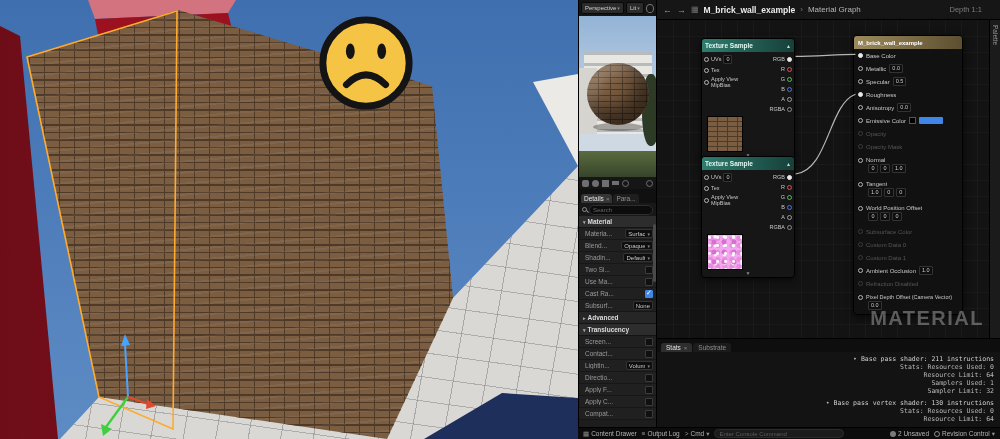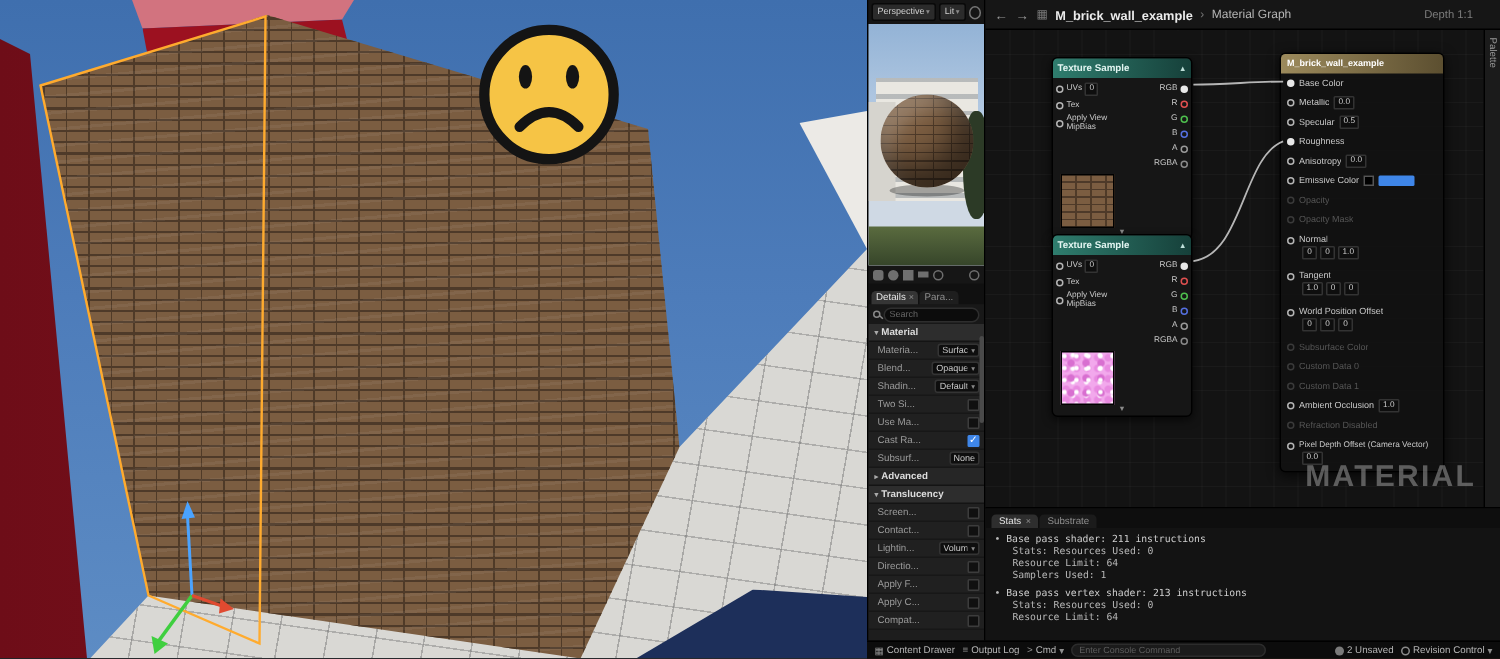--- a/index.html
+++ b/index.html
@@ -165,21 +165,21 @@
   .chip { width:24px; height:7px; background:#3f86e8; border-radius:1px; flex:none; }
   .mlab.small { font-size:5.5px; white-space:normal; line-height:6px; }
 
   .rp-stats { flex:1; background:#131313; border-top:1px solid #000; display:flex; flex-direction:column; }
   .stats-tabs { height:13px; background:#0e0e0e; display:flex; align-items:flex-end; gap:1px; padding:0 4px; }
   .stab { font-size:6.5px; color:#e2e2e2; background:#2e2e2e; border-radius:3px 3px 0 0;
       padding:1px 5px; display:flex; gap:3px; align-items:center; }
   .stab.inactive { background:#1b1b1b; color:#8d8d8d; }
   .stab .x { color:#8a8a8a; font-size:6px; }
   .stats-body { flex:1; padding:3px 6px; font-family:"DejaVu Sans Mono", monospace; font-size:6.5px;
-      line-height:8px; color:#cfcfcf; overflow:hidden; }
+      line-height:8px; color:#cfcfcf; overflow:hidden;text-align:right; }
   .sline { white-space:nowrap; }
   .sline.title::before { content:"• "; color:#bbb; }
   .sline.ind { padding-left:12px; color:#b8b8b8; }
 
   
   .bbar { position:absolute; left:578px; top:427px; width:422px; height:12px; background:#0c0c0c;
       border-top:1px solid #000; display:flex; align-items:center; gap:5px; padding:0 5px; }
   .bitem { display:flex; align-items:center; gap:2px; color:#b5b5b5; font-size:6.5px; white-space:nowrap; }
   .bico { color:#8f8f8f; font-size:6.5px; }
   .console-input { width:130px; background:#1b1b1b; border:1px solid #2c2c2c; border-radius:5px;
@@ -605,21 +605,22 @@
         </div>
         <div class="stab inactive">
           <span>Substrate</span>
         </div>
       </div>
       <div class="stats-body">
         <div class="sline title">Base pass shader: 211 instructions</div>
         <div class="sline ind">Stats: Resources Used: 0</div>
         <div class="sline ind">Resource Limit: 64</div>
         <div class="sline ind">Samplers Used: 1</div>
-        <div class="sline title" style="margin-top:4px">Base pass vertex shader: 213 instructions</div>
+        <div class="sline ind">Sampler Limit: 32</div>
+        <div class="sline title" style="margin-top:4px">Base pass vertex shader: 130 instructions</div>
         <div class="sline ind">Stats: Resources Used: 0</div>
         <div class="sline ind">Resource Limit: 64</div>
       </div>
     </div>
   </div>
 
   <div class="bbar">
     <div class="bitem">
       <span class="bico">▦</span>
       <span>Content Drawer</span>

